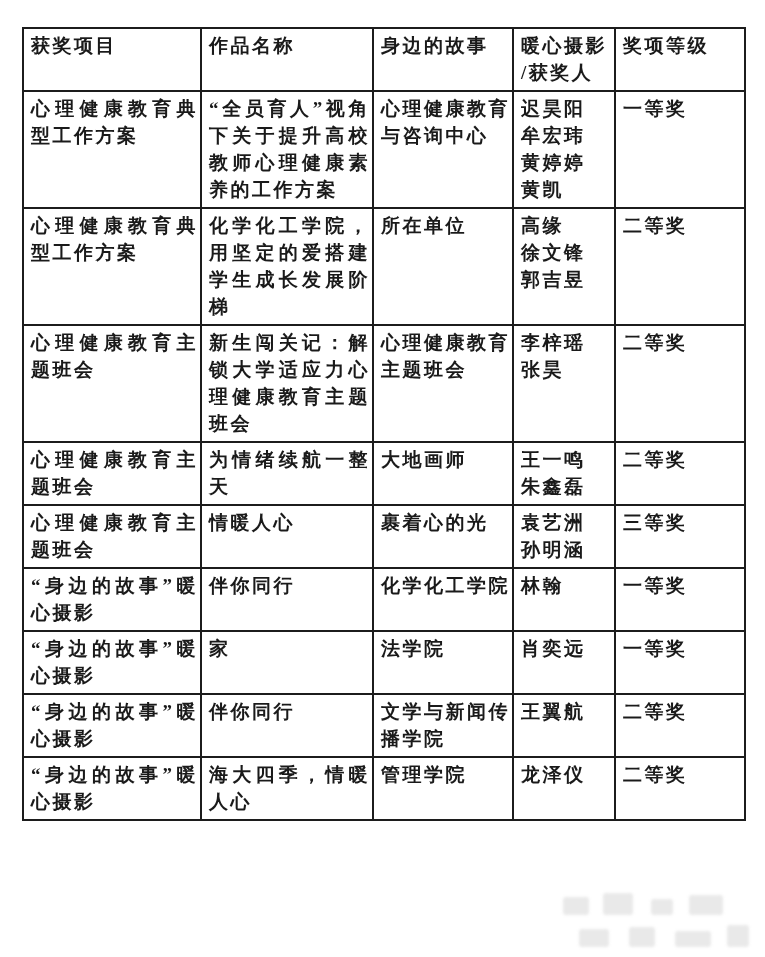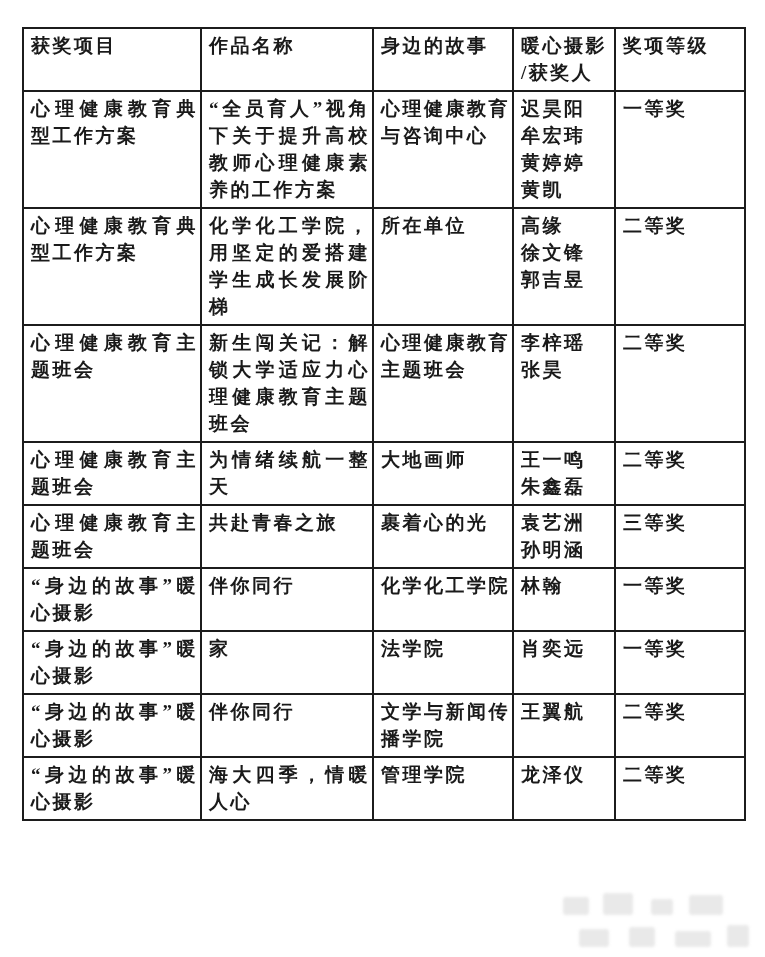--- a/index.html
+++ b/index.html
@@ -122,21 +122,21 @@
       <tr>
         <td>心理健康教育主题班会</td>
         <td>为情绪续航一整天</td>
         <td>大地画师</td>
         <td>王一鸣
 朱鑫磊</td>
         <td>二等奖</td>
       </tr>
       <tr>
         <td>心理健康教育主题班会</td>
-        <td>共赴青春之旅</td>
+        <td>情暖人心</td>
         <td>裹着心的光</td>
         <td>袁艺洲
 孙明涵</td>
         <td>三等奖</td>
       </tr>
       <tr>
         <td>“身边的故事”暖心摄影</td>
         <td>伴你同行</td>
         <td>化学化工学院</td>
         <td>林翰</td>

